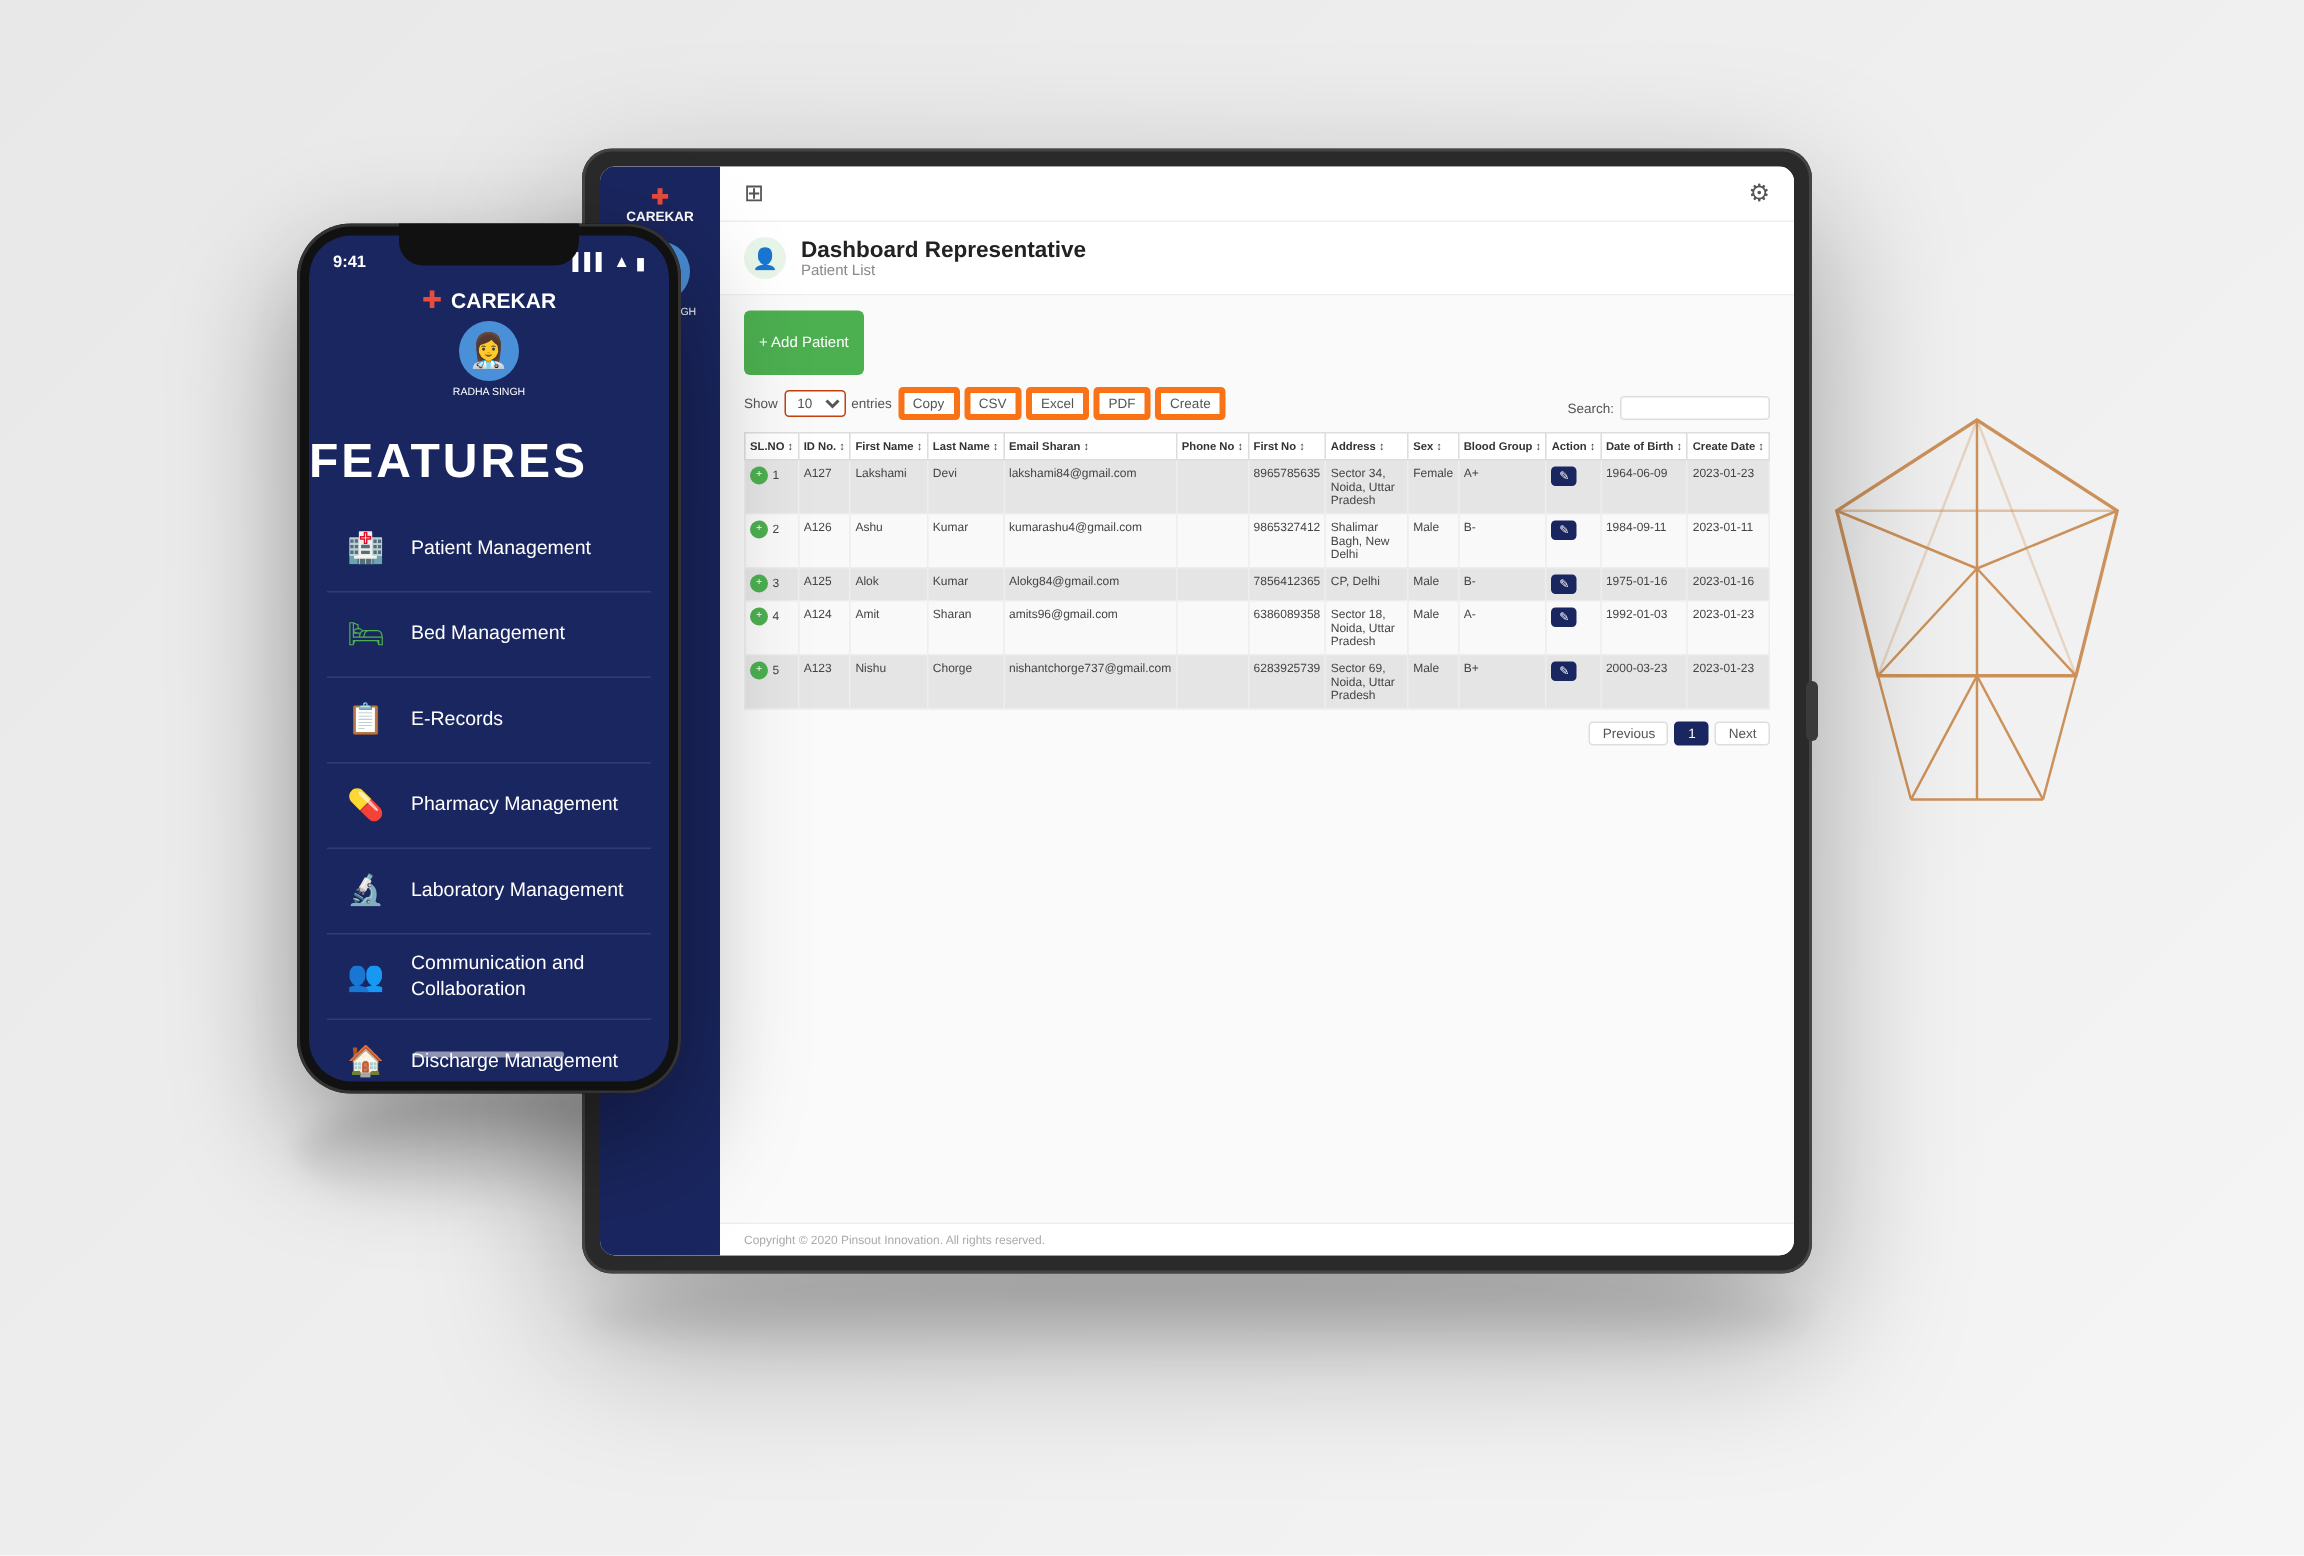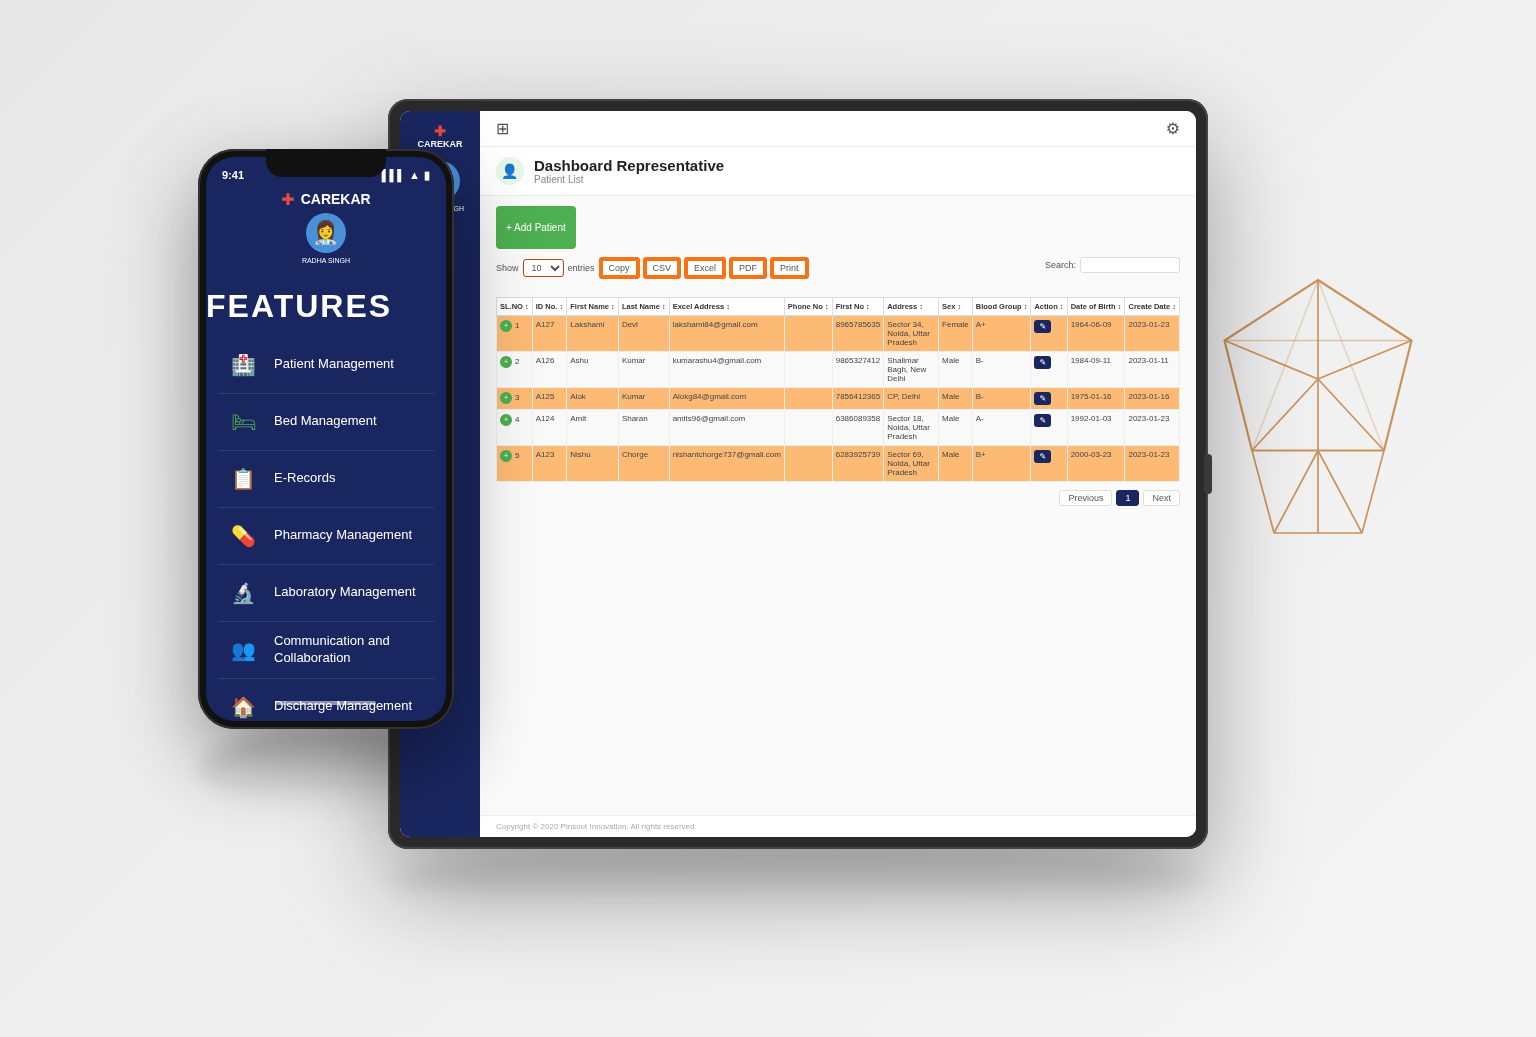--- a/index.html
+++ b/index.html
@@ -259,22 +259,22 @@
       cursor: pointer;
       margin-bottom: 8px;
       display: inline-flex;
       align-items: center;
       gap: 4px;
     }
 
     .table-controls {
       display: flex;
       justify-content: space-between;
-      align-items: flex-start;
-      margin-bottom: 18px;
+      align-items: flex-end;
+      margin-bottom: 8px;
       font-size: 9px;
       color: #555;
     }
     .table-controls-left {
       display: flex;
       align-items: center;
       gap: 4px;
     }
     .show-select {
       background: white;
@@ -308,21 +308,21 @@
       border-radius: 3px;
       padding: 2px 6px;
       font-size: 9px;
       width: 100px;
     }
 
     .data-table {
       width: 100%;
       border-collapse: collapse;
       font-size: 8px;
-      background: #fdba74;
+      background: #e5e5e5;
     }
     .data-table th {
       background: white;
       border: 1px solid #ddd;
       padding: 4px 3px;
       text-align: left;
       font-size: 7.5px;
       color: #333;
       font-weight: bold;
       white-space: nowrap;
@@ -529,38 +529,38 @@
                 <option>10</option>
                 <option>25</option>
                 <option>50</option>
               </select>
               <span>entries</span>
               <div class="export-btns">
                 <button class="export-btn">Copy</button>
                 <button class="export-btn">CSV</button>
                 <button class="export-btn">Excel</button>
                 <button class="export-btn">PDF</button>
-                <button class="export-btn">Print</button>
+                <button class="export-btn">Create</button>
               </div>
             </div>
             <div class="search-area">
               <span>Search:</span>
               <input class="search-input" type="text" style="">
             </div>
           </div>
 
           
           <table class="data-table">
             <thead>
               <tr>
                 <th>SL.NO ↕</th>
                 <th>ID No. ↕</th>
                 <th>First Name ↕</th>
                 <th>Last Name ↕</th>
-                <th>Excel Address ↕</th>
+                <th>Email Sharan ↕</th>
                 <th>Phone No ↕</th>
                 <th>First No ↕</th>
                 <th>Address ↕</th>
                 <th>Sex ↕</th>
                 <th>Blood Group ↕</th>
                 <th>Action ↕</th>
                 <th>Date of Birth ↕</th>
                 <th>Create Date ↕</th>
               </tr>
             </thead>

